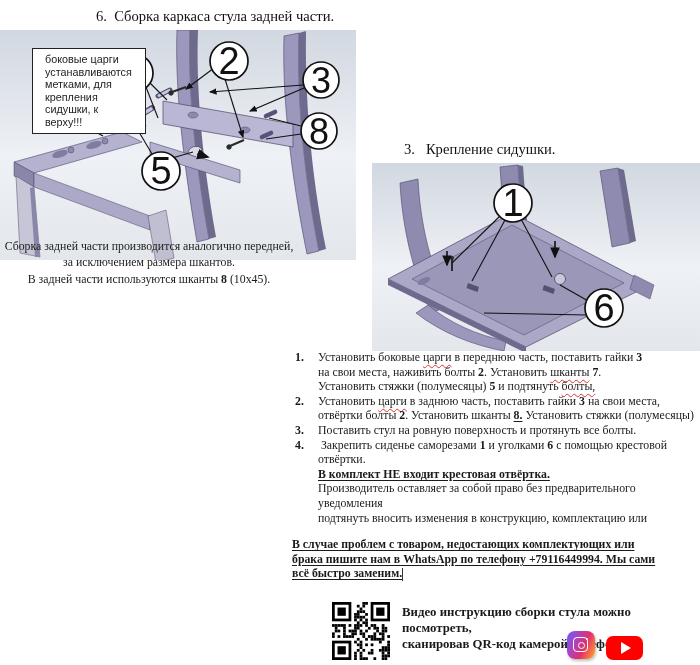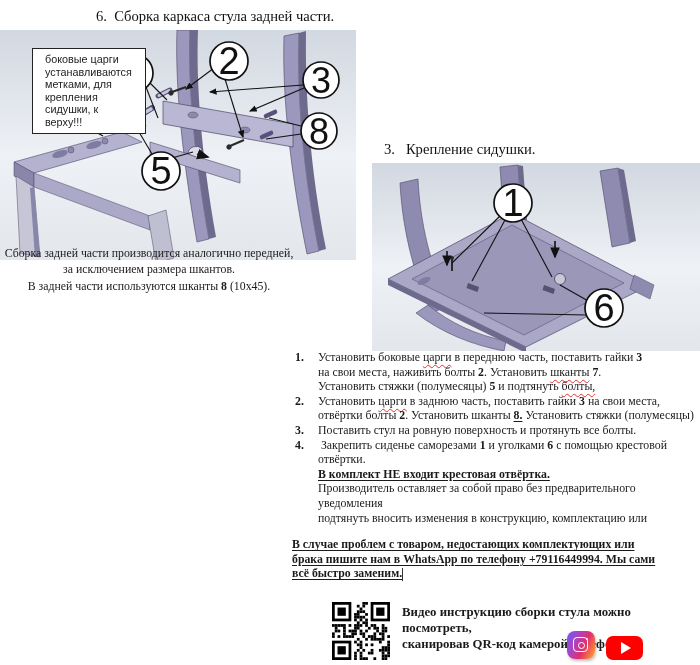--- a/index.html
+++ b/index.html
@@ -1,20 +1,20 @@
 <!DOCTYPE html>
 <html><head>
 <meta charset="utf-8">
 <style>
   html,body{margin:0;padding:0;background:#ffffff;}
   .page{position:relative;width:700px;height:665px;background:#ffffff;overflow:hidden;
         font-family:"Liberation Serif",serif;color:#1a1a1a;}
   .abs{position:absolute;}
   .title{font-size:14.6px;white-space:pre;color:#111;}
-  .caption{width:298px;left:0;top:245px;text-align:center;font-size:11.8px;line-height:16.4px;}
+  .caption{width:298px;left:0;top:238px;text-align:center;font-size:11.8px;line-height:16.4px;}
   .note-box{left:8px;top:48px;width:88px;border:1px solid #222;background:#fff;
             padding:4px 12px;font-family:"Liberation Sans",sans-serif;font-size:10.8px;
             line-height:12.6px;color:#222;z-index:3;margin-left:24px;}
   .instr{left:292px;top:350px;width:409px;font-size:11.8px;line-height:14.6px;}
   .item{position:relative;}
   .item .num{position:absolute;left:3px;top:0;font-weight:bold;}
   .item .ibody{margin-left:26px;}
   .rline{white-space:pre-wrap;}
   .fb{font-weight:bold;}
   .fu{text-decoration-line:underline;text-decoration-thickness:1.2px;text-underline-offset:2px;}
@@ -143,21 +143,21 @@
   </svg>
 
   <div class="abs note-box">боковые царги устанавливаются метками, для крепления сидушки, к верху!!!</div>
 
   <div class="abs caption">
       <div class="rline"><span>Сборка задней части производится аналогично передней,</span></div>
       <div class="rline"><span>за исключением размера шкантов.</span></div>
       <div class="rline"><span>В задней части используются шканты </span><span class="fb">8</span><span> (10x45).</span></div>
     </div>
 
-  <div class="abs title" style="left:384px;top:141px;">3.   Крепление сидушки.</div>
+  <div class="abs title" style="left:404px;top:141px;">3.   Крепление сидушки.</div>
 
   <svg class="abs" style="left:372px;top:163px;" width="328" height="188" viewBox="0 0 328 188">
     <defs>
       <linearGradient id="bg2" x1="0" y1="0" x2="0" y2="1">
         <stop offset="0" stop-color="#d2d8e1"></stop>
           <stop offset="0.55" stop-color="#eef1f5"></stop>
           <stop offset="1" stop-color="#e3e7ec"></stop>
       </linearGradient>
       <marker id="arr2" markerWidth="8" markerHeight="8" refX="6" refY="3" orient="auto">
         <path d="M0,0 L7,3 L0,6 Z" fill="#111"></path>

